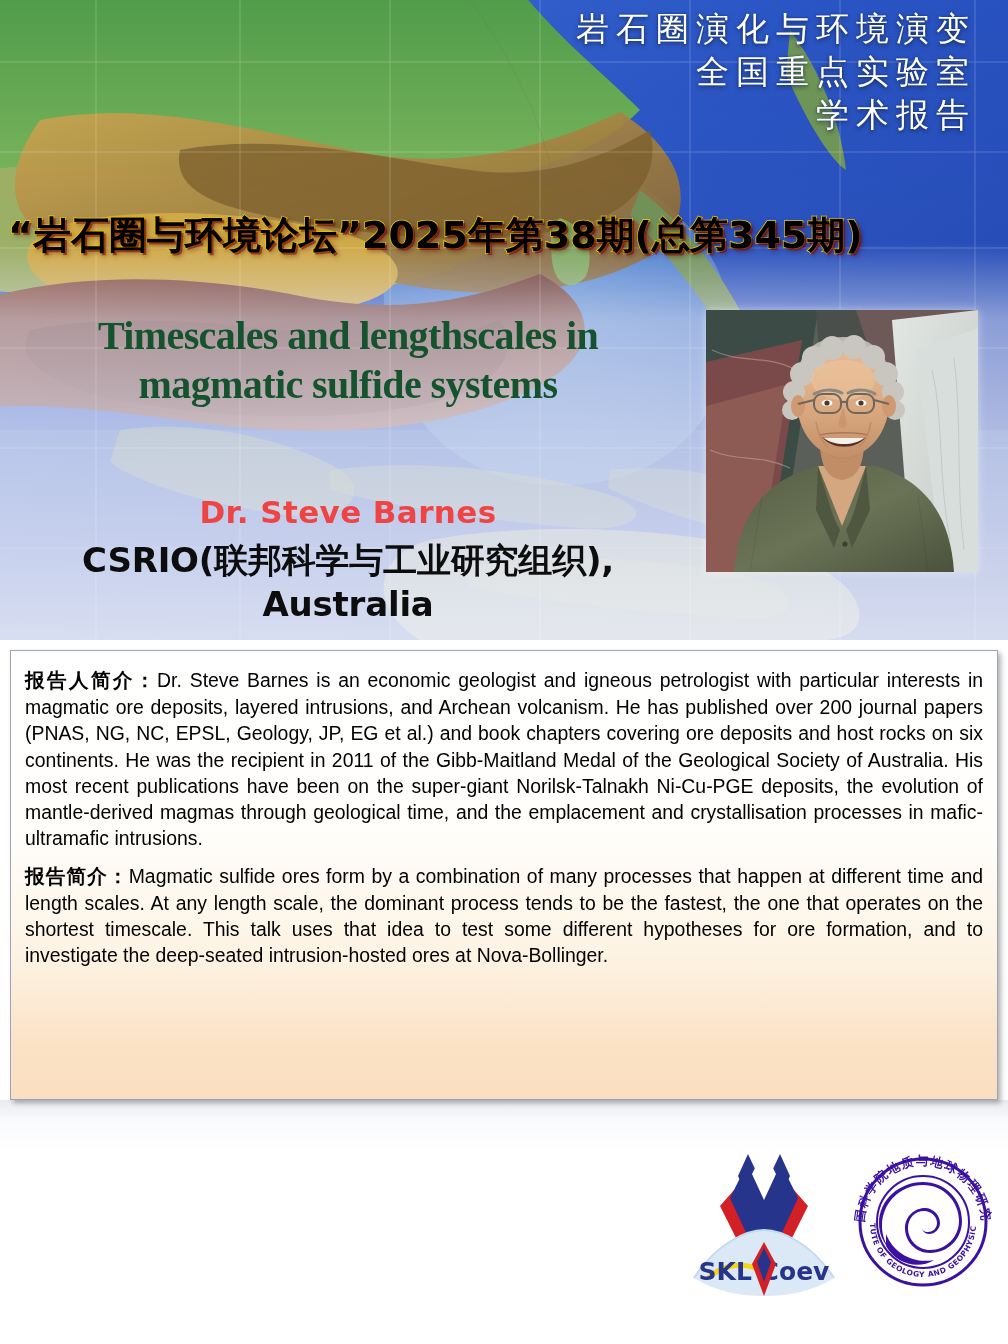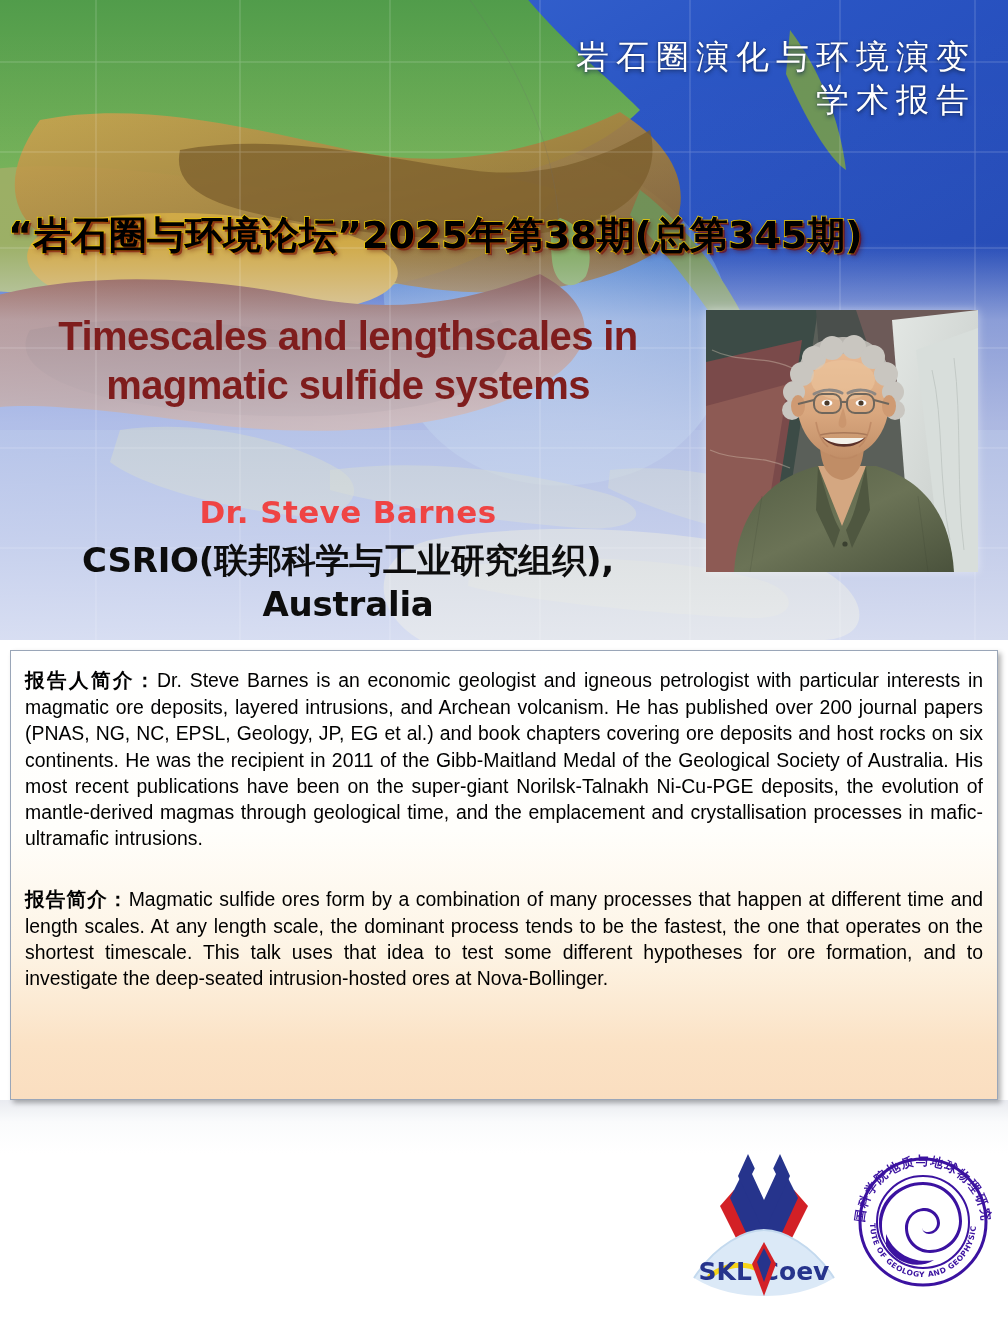--- a/index.html
+++ b/index.html
@@ -33,21 +33,21 @@
         rgba(243,243,250,0.85) 100%);
     pointer-events:none;
   }
   .map-grid{
     position:absolute; left:0; top:0; width:1008px; height:640px;
     pointer-events:none; opacity:.40;
   }
 
   
   .lab-head{
-    position:absolute; right:32px; top:36px;
+    position:absolute; right:32px; top:8px;
     text-align:right; z-index:6;
     font-family:"DejaVu Sans","Liberation Sans",sans-serif;
   }
   .lab-head div{
     color:#ffffff; font-size:33px; line-height:1.30;
     letter-spacing:7px; font-weight:400;
     text-shadow:0 2px 4px rgba(20,40,80,.75), 0 0 2px rgba(0,20,60,.6);
     white-space:nowrap;
   }
 
@@ -61,23 +61,23 @@
     -webkit-text-stroke:1.5px #f5d000;
     paint-order:stroke fill;
     text-shadow:
        2px 2px 0 rgba(120,0,0,.55),
        3px 3px 5px rgba(80,0,0,.45);
   }
 
   
   .talk-title{
     position:absolute; left:18px; top:312px; width:660px; z-index:7;
-    text-align:center; color:#7f1d1d;
+    text-align:center; color:#14532d;
     font-size:40px; font-weight:bold; line-height:1.22;
-    font-family:Liberation Sans, sans-serif;
+    font-family:Liberation Serif, serif;
     letter-spacing:-0.6px;
   }
 
   
   .speaker-name{
     position:absolute; left:18px; top:494px; width:660px; z-index:7;
     text-align:center; color:#ef4444;
     font-size:31px; font-weight:bold; letter-spacing:.4px;
     font-family:"DejaVu Sans","Liberation Sans",sans-serif;
   }
@@ -105,21 +105,21 @@
     border:1px solid #9aa6b8;
     box-shadow:3px 3px 5px rgba(0,0,0,.30);
     padding:16px 14px 6px 14px;
   }
   .abs-para{
     color:#000; font-size:19.4px; line-height:1.345;
     text-align:justify; text-justify:inter-word;
     font-family:"Liberation Sans", sans-serif;
     hyphens:none;
   }
-  .abs-para + .abs-para{ margin-top:35px; }
+  .abs-para + .abs-para{ margin-top:12px; }
   .abs-label{
     font-family:"DejaVu Sans","Liberation Sans",sans-serif;
     font-weight:bold; font-size:19.6px;
   }
 
   
   .footer{
     position:absolute; left:0; top:1100px; width:1008px; height:244px;
     background:linear-gradient(to bottom,#e9ebf0 0%,#fafbfc 9%,#ffffff 22%,#ffffff 100%);
     z-index:5;
@@ -221,20 +221,21 @@
         <line x1="975" y1="0" x2="975" y2="640"></line>
       </g>
       <g stroke="#6b6b6b" stroke-width="1" opacity=".5" fill="none">
         <path d="M470,0 C520,70 560,150 560,248"></path>
       </g>
     </svg>
   </div>
 
   <div class="lab-head">
     <div>岩石圈演化与环境演变</div>
+    <div>全国重点实验室</div>
     <div>学术报告</div>
   </div>
 
   <div class="forum-line">“岩石圈与环境论坛”2025年第38期(总第345期)</div>
 
   <div class="talk-title">Timescales and lengthscales in magmatic sulfide systems</div>
 
   <div class="speaker-name">Dr. Steve Barnes</div>
   <div class="speaker-affil">CSRIO(联邦科学与工业研究组织), Australia</div>
 

